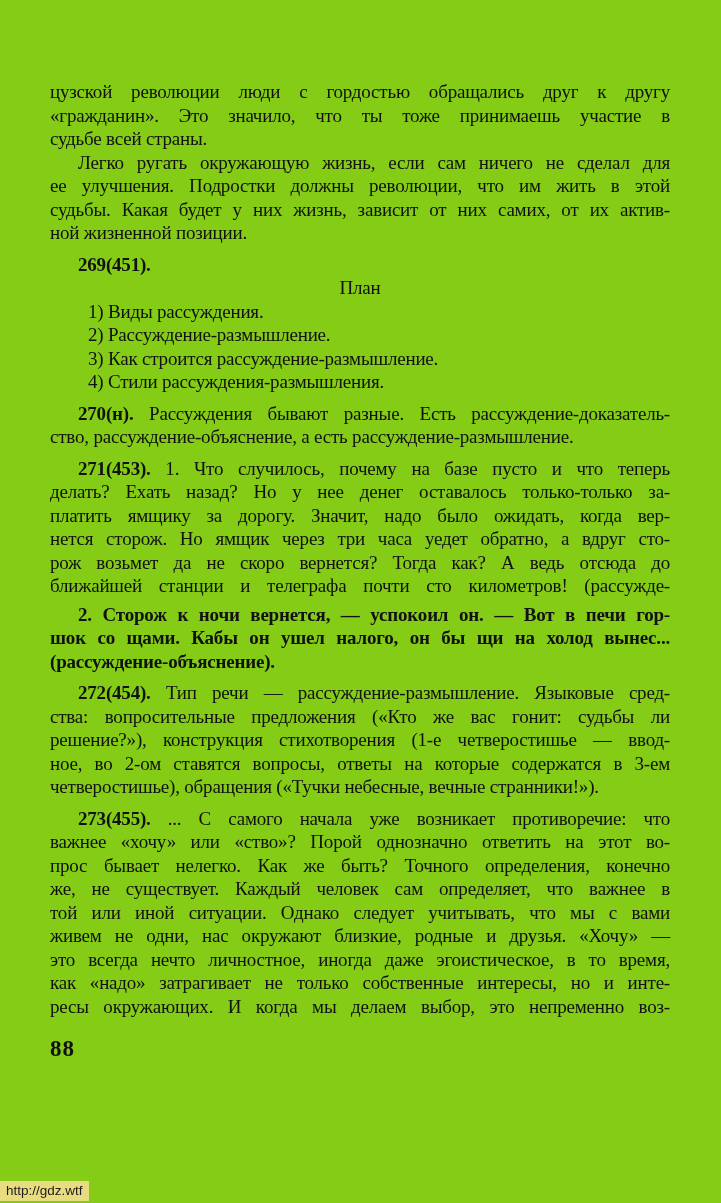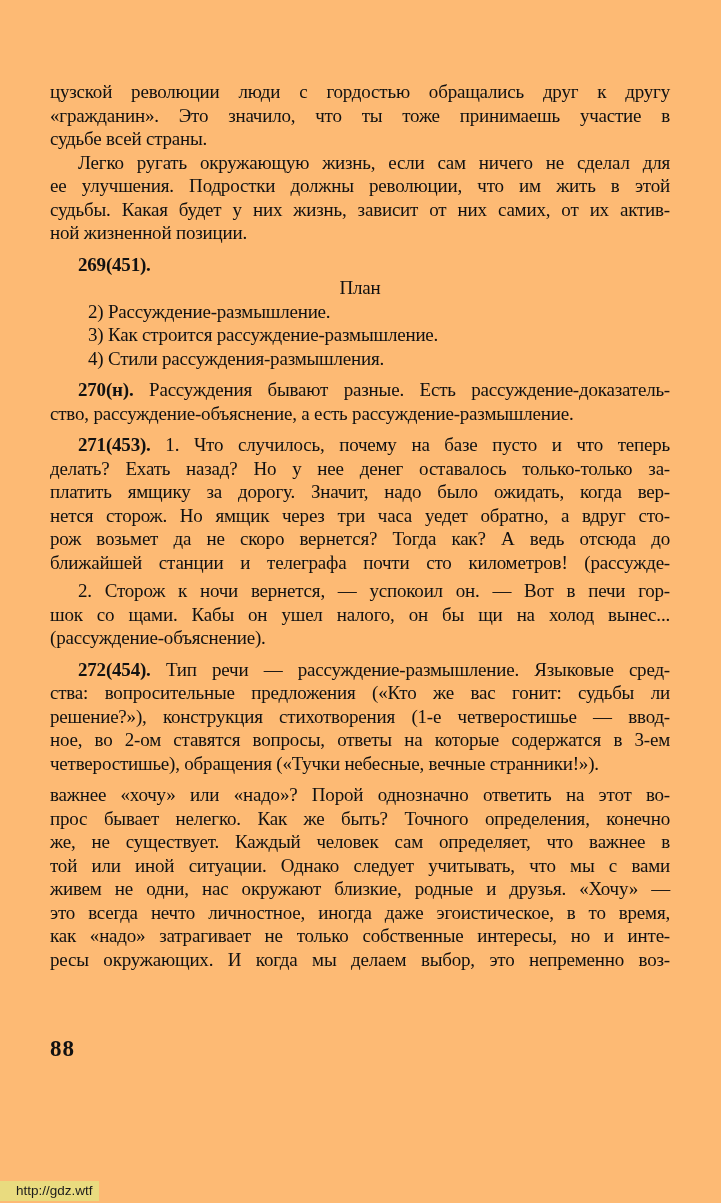--- a/index.html
+++ b/index.html
@@ -4,31 +4,31 @@
 <style>
   html, body { margin: 0; padding: 0; }
   body {
     width: 721px; height: 1203px;
     background: #ffffff;
     position: relative;
     overflow: hidden;
     font-family: "Liberation Serif", "DejaVu Serif", serif;
     color: #111111;
   }
-  .page { position: absolute; inset: 0; background: #fdba74; }
+  .page { position: absolute; inset: 0; background: #84cc16; }
   .text-col {
     position: absolute;
     left: 50px; top: 80px; width: 620px;
     font-size: 19px;
     line-height: 23.5px;
     letter-spacing: -0.2px;
   }
   .blk { margin: 0; }
   .blk.gap { margin-top: 8px; }
-  .blk.gap-sm { margin-top: 5px; }
+  .blk.gap-sm { margin-top: 5px; font-weight: bold; }
   .ln {
     text-align: justify;
     text-align-last: justify;
     min-height: 23.5px;
   }
   .ln.last { text-align: left; text-align-last: left; }
   .ln.ind { text-indent: 28px; }
   .ln.center { text-align: center; text-align-last: center; }
   .ln.item { padding-left: 38px; text-align: left; text-align-last: left; }
   .ln b { font-weight: bold; }
@@ -40,21 +40,21 @@
     letter-spacing: 1px;
   }
   .watermark {
     position: absolute;
     left: 0; top: 1181px;
     background: #e9db7f;
     color: #1c1c1c;
     font-family: "Liberation Sans", "DejaVu Sans", sans-serif;
     font-size: 13.5px;
     line-height: 17px;
-    padding: 1px 6px 2px 16px;
+    padding: 1px 6px 2px 6px;
   }
 </style>
 </head>
 <body>
 
 <div class="page">
   <div class="text-col" id="content">
       <div class="blk">
         <div class="ln">цузской революции люди с гордостью обращались друг к другу</div>
         <div class="ln">«гражданин». Это значило, что ты тоже принимаешь участие в</div>
@@ -66,20 +66,21 @@
         <div class="ln">судьбы. Какая будет у них жизнь, зависит от них самих, от их актив-</div>
         <div class="ln last">ной жизненной позиции.</div>
       </div>
       <div class="blk gap">
         <div class="ln last ind"><b>269(451).</b></div>
       </div>
       <div class="blk">
         <div class="ln last center">План</div>
       </div>
       <div class="blk">
+        <div class="ln last item">1) Виды рассуждения.</div>
         <div class="ln last item">2) Рассуждение-размышление.</div>
         <div class="ln last item">3) Как строится рассуждение-размышление.</div>
         <div class="ln last item">4) Стили рассуждения-размышления.</div>
       </div>
       <div class="blk gap">
         <div class="ln ind"><b>270(н).</b> Рассуждения бывают разные. Есть рассуждение-доказатель-</div>
         <div class="ln last">ство, рассуждение-объяснение, а есть рассуждение-размышление.</div>
       </div>
       <div class="blk gap">
         <div class="ln ind"><b>271(453).</b> 1. Что случилось, почему на базе пусто и что теперь</div>
@@ -95,21 +96,22 @@
         <div class="ln last">(рассуждение-объяснение).</div>
       </div>
       <div class="blk gap">
         <div class="ln ind"><b>272(454).</b> Тип речи — рассуждение-размышление. Языковые сред-</div>
         <div class="ln">ства: вопросительные предложения («Кто же вас гонит: судьбы ли</div>
         <div class="ln">решение?»), конструкция стихотворения (1-е четверостишье — ввод-</div>
         <div class="ln">ное, во 2-ом ставятся вопросы, ответы на которые содержатся в 3-ем</div>
         <div class="ln last">четверостишье), обращения («Тучки небесные, вечные странники!»).</div>
       </div>
       <div class="blk gap">
-        <div class="ln">важнее «хочу» или «надо»? Порой однозначно ответить на этот во-</div>
+        <div class="ln ind"><b>273(455).</b> ... С самого начала уже возникает противоречие: что</div>
+        <div class="ln">важнее «хочу» или «ство»? Порой однозначно ответить на этот во-</div>
         <div class="ln">прос бывает нелегко. Как же быть? Точного определения, конечно</div>
         <div class="ln">же, не существует. Каждый человек сам определяет, что важнее в</div>
         <div class="ln">той или иной ситуации. Однако следует учитывать, что мы с вами</div>
         <div class="ln">живем не одни, нас окружают близкие, родные и друзья. «Хочу» —</div>
         <div class="ln">это всегда нечто личностное, иногда даже эгоистическое, в то время,</div>
         <div class="ln">как «надо» затрагивает не только собственные интересы, но и инте-</div>
         <div class="ln">ресы окружающих. И когда мы делаем выбор, это непременно воз-</div>
       </div>
     </div>
   <div class="page-number">88</div>

